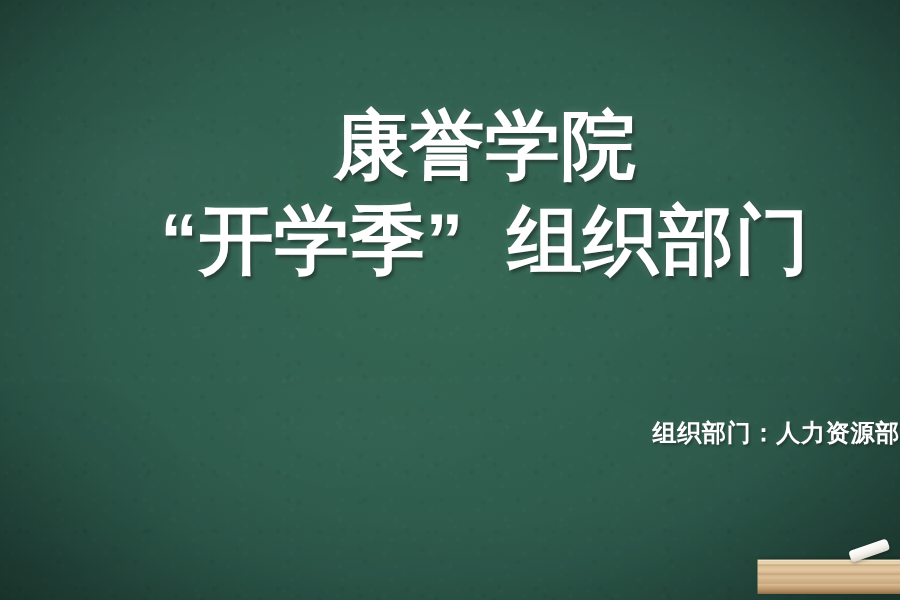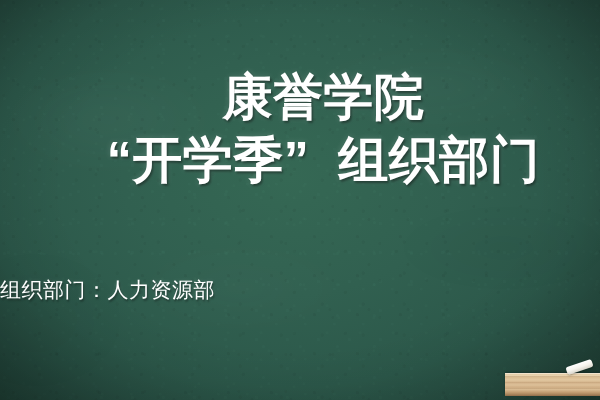--- a/index.html
+++ b/index.html
@@ -113,25 +113,25 @@
     right: 0;
     font-size: 50px;
     line-height: 58px;
   }
 
   .subtitle {
     position: absolute;
     top: 275px;
     left: 0;
     right: 0;
-    font-size: 21px;
+    font-size: 16px;
     line-height: 30px;
-    font-weight: normal;
+    font-weight: bold;
     color: #ffffff;
-    text-align: left;
+    text-align: right;
     white-space: pre;
     letter-spacing: 0.5px;
     text-shadow:
       1px 1.5px 2px rgba(0,0,0,0.40),
       0 0 4px rgba(255,255,255,0.13);
   }
 
   
   .chalk-tray {
     position: absolute;

